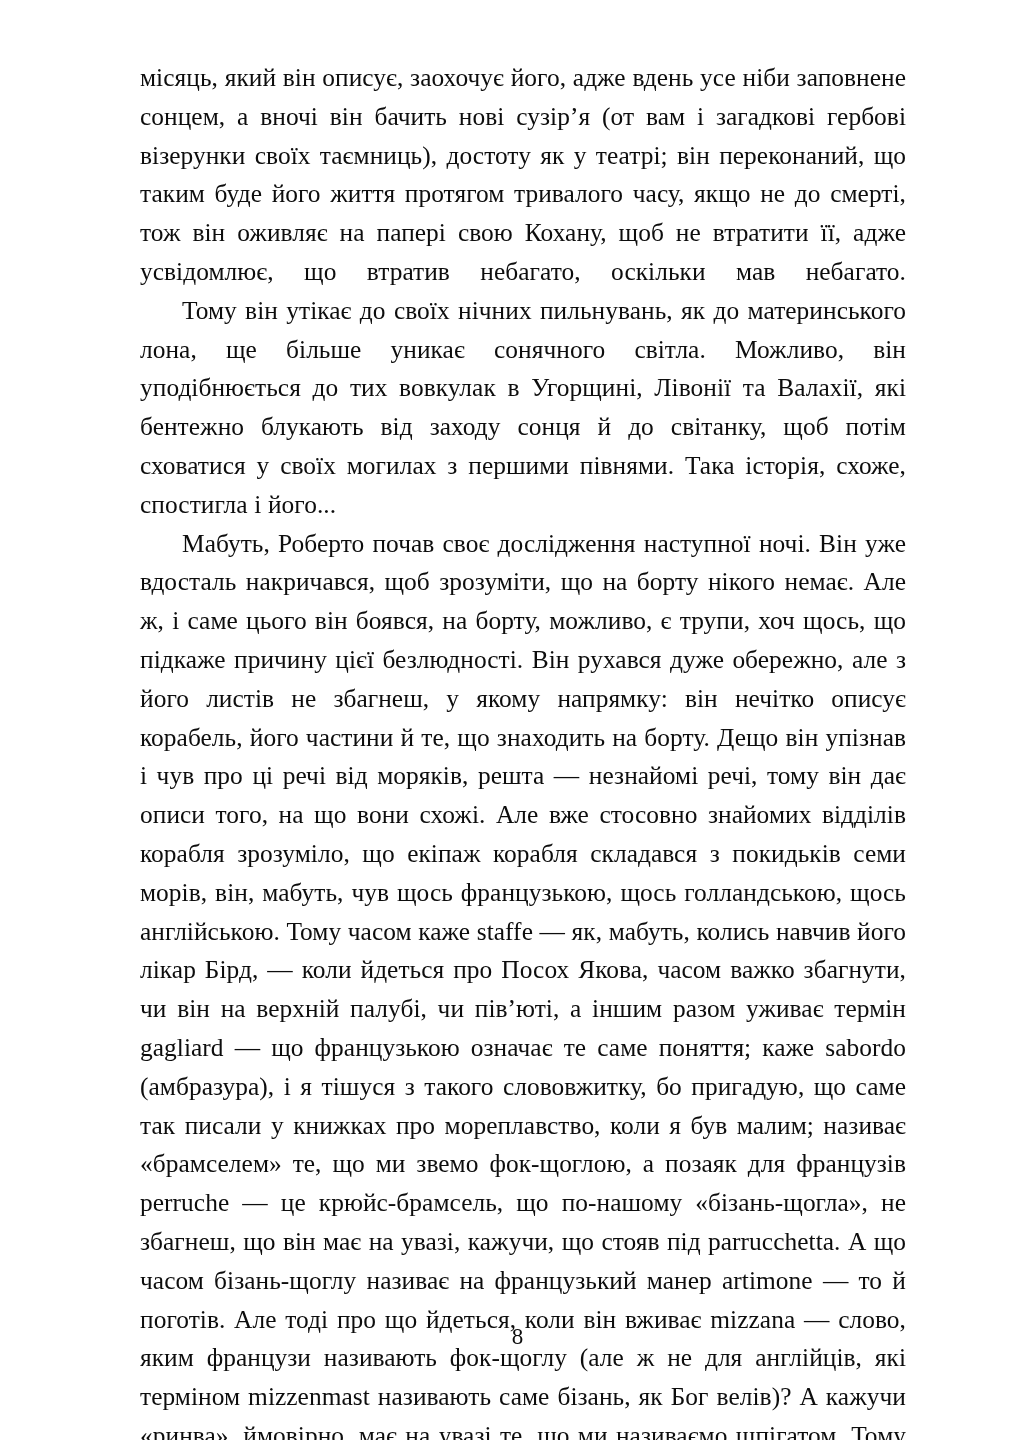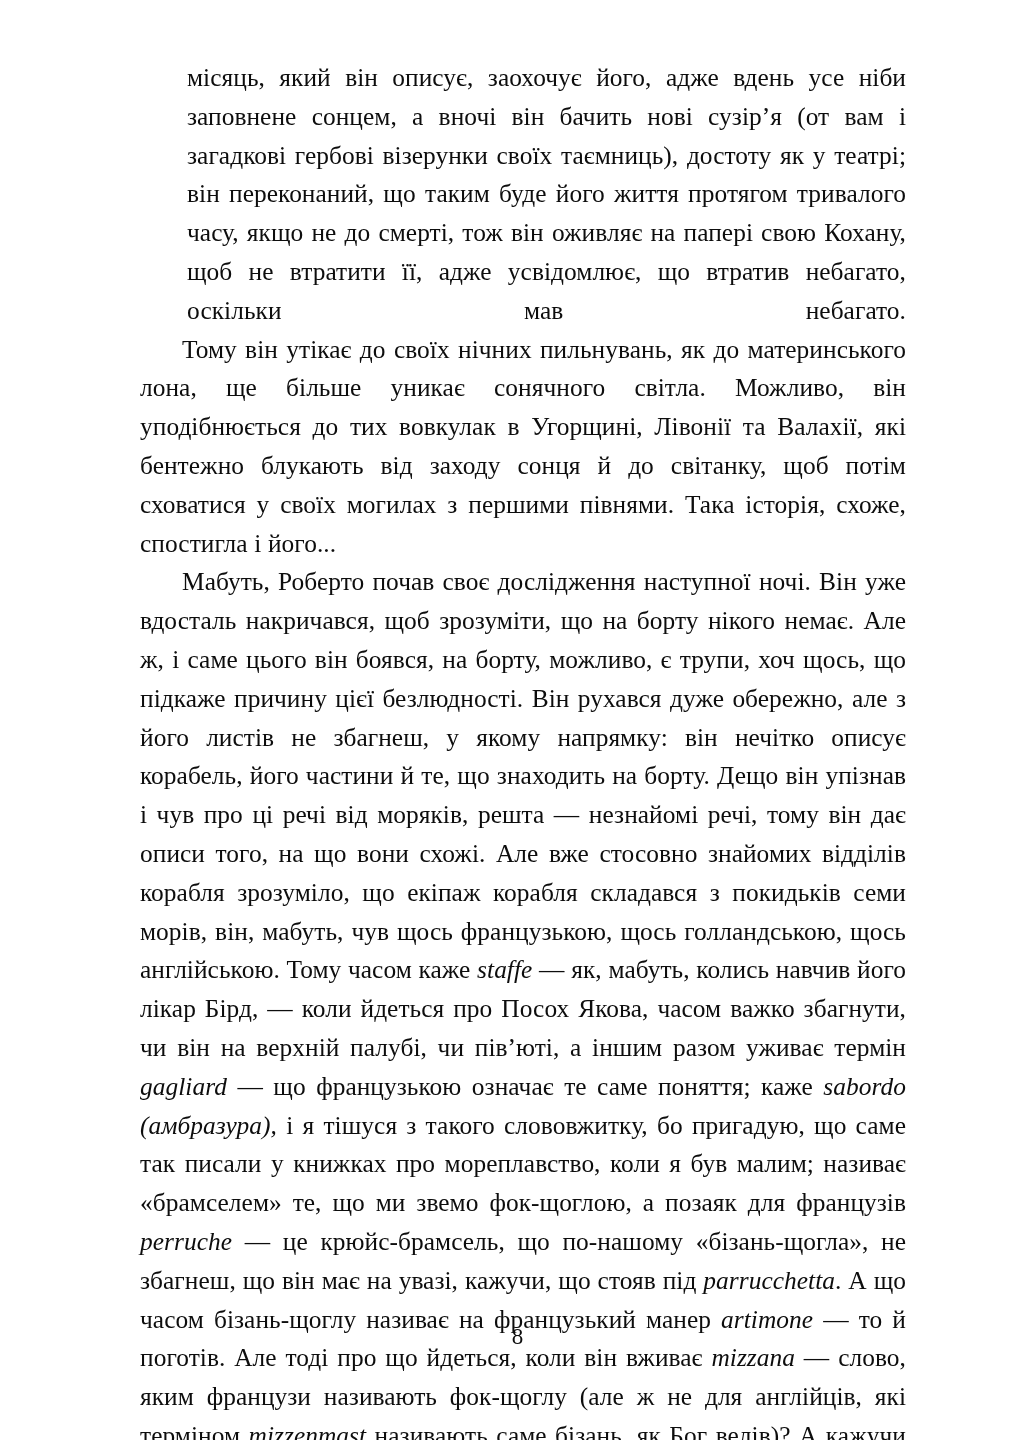--- a/index.html
+++ b/index.html
@@ -32,28 +32,26 @@
     word-spacing: 0.2px;
     letter-spacing: 0.05px;
   }
   .para {
     margin: 0;
     text-indent: 42px;
     text-align: justify;
   }
   .para.no-indent {
     text-indent: 0;
-    margin-left: 47px;
   }
   
   .para.full-justify {
     text-align-last: justify;
   }
   em, .it {
-    font-style: italic;
   }
   .page-number {
     position: absolute;
     left: 0;
     right: 0;
     top: 1322px;
     text-align: center;
     font-family: "Liberation Serif", "DejaVu Serif", serif;
     font-size: 23px;
     color: #0d0d0d;

